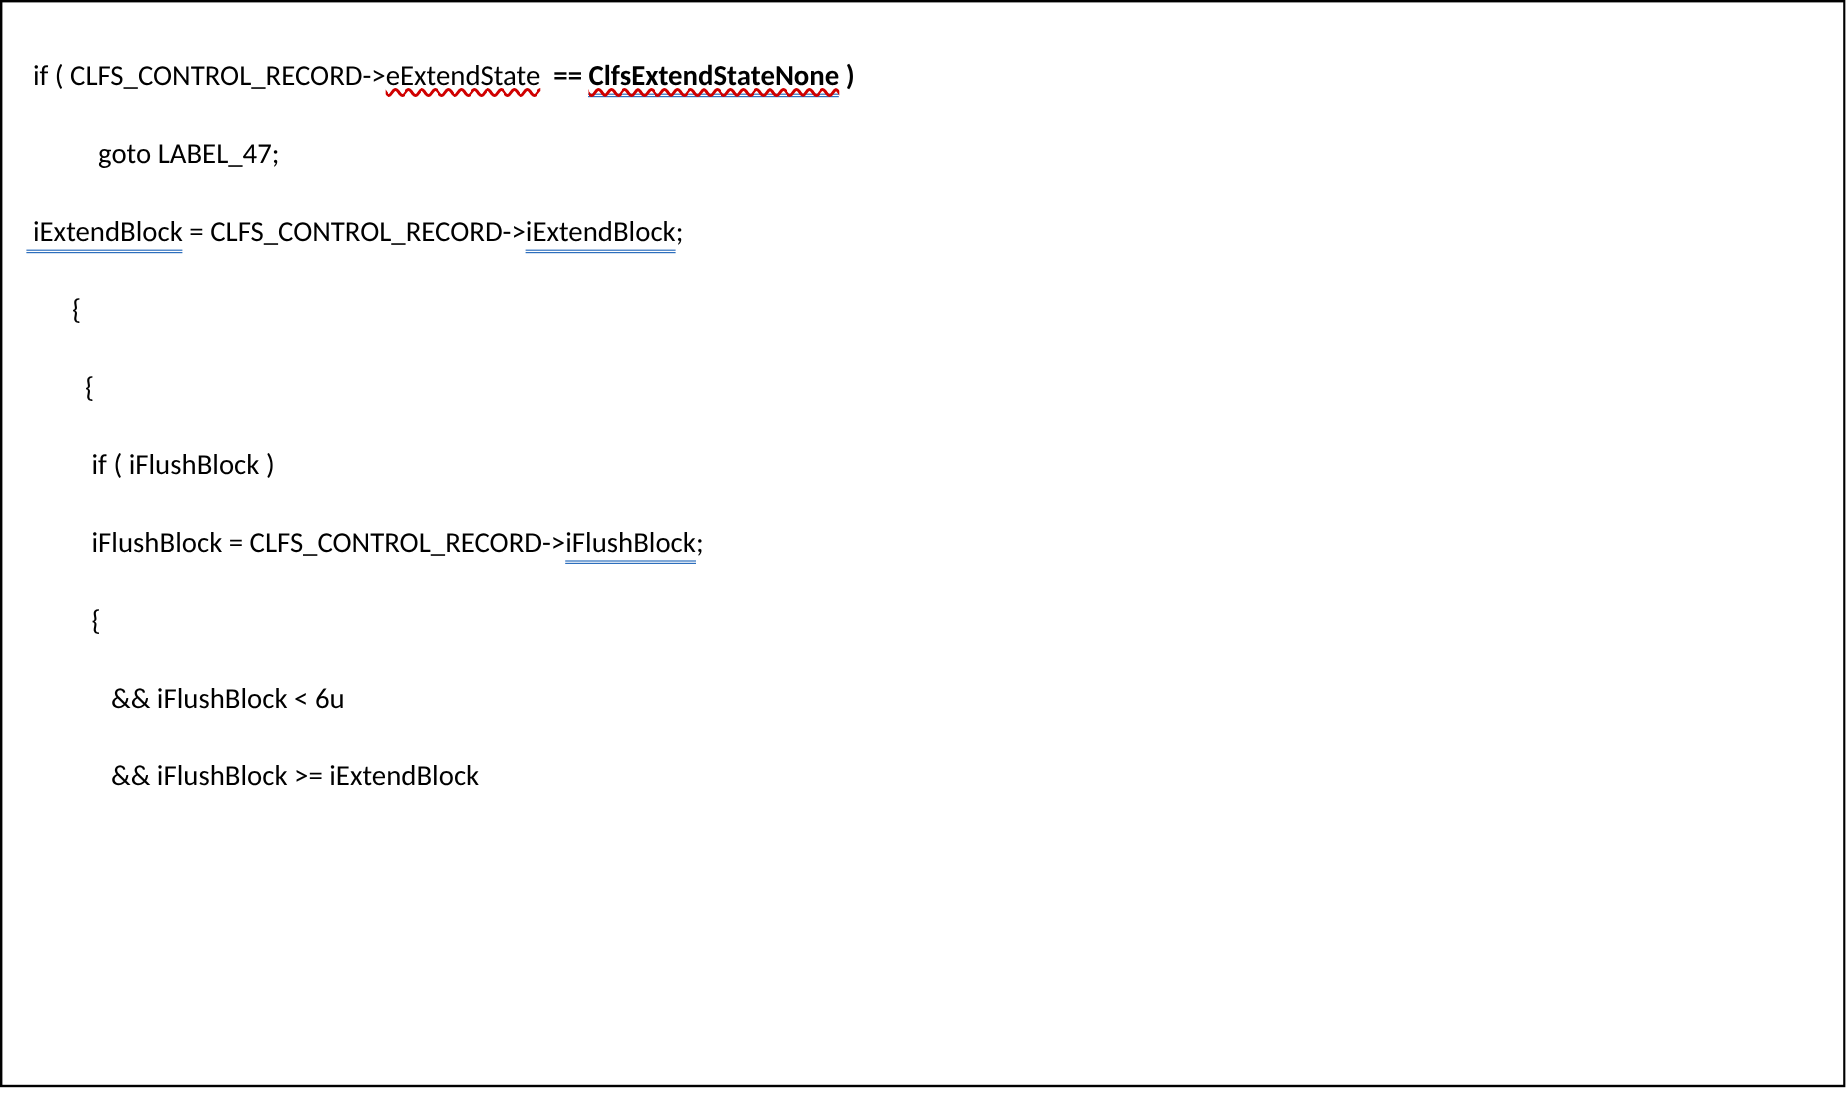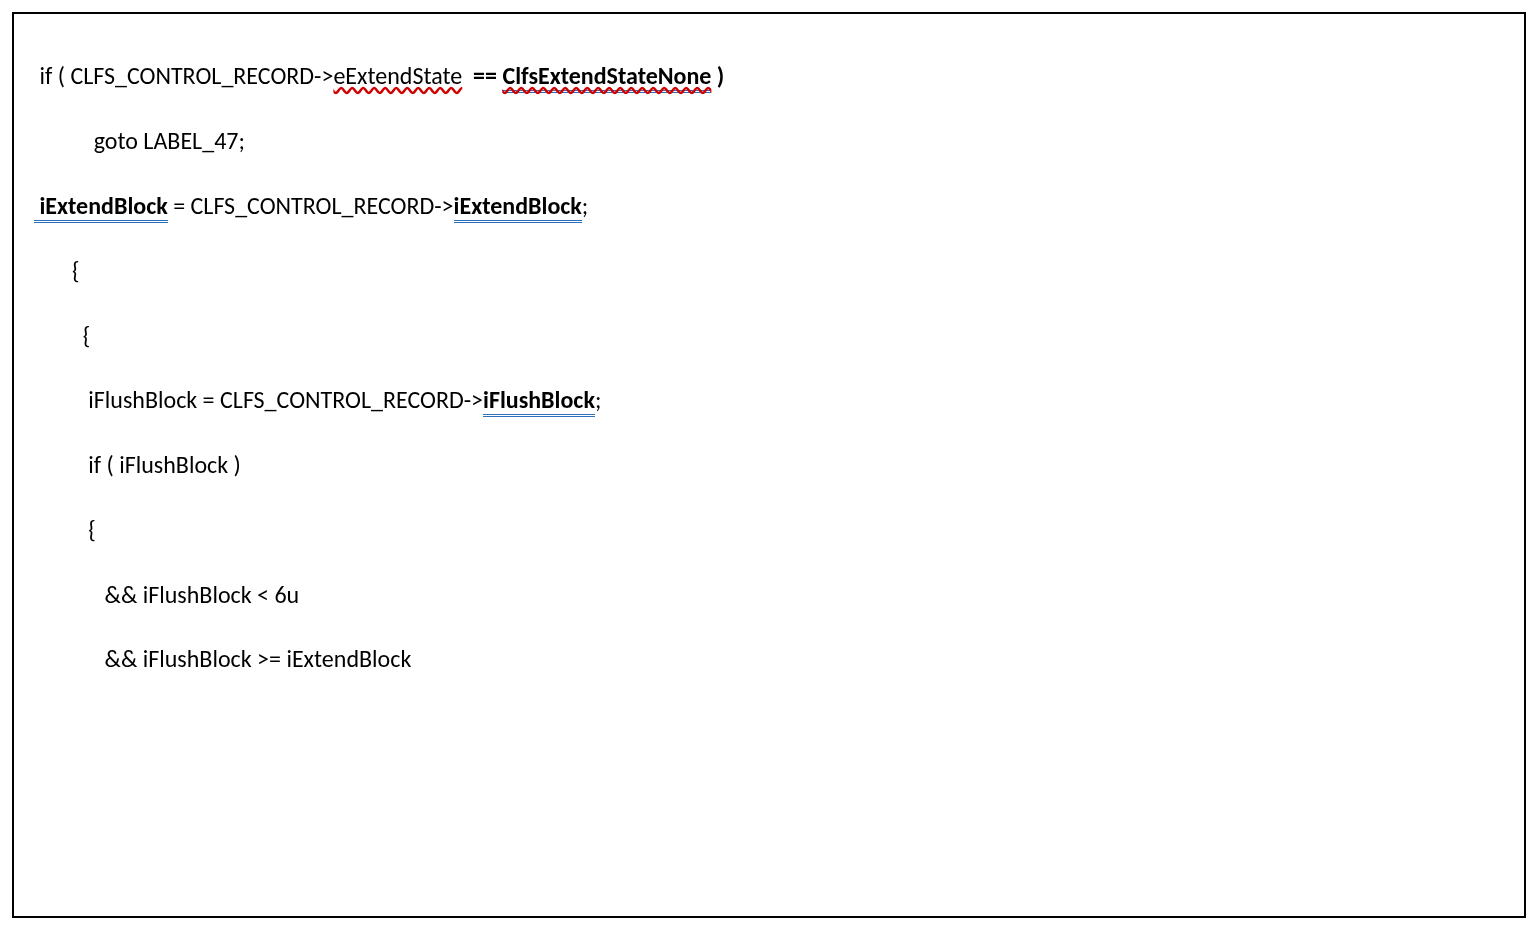--- a/index.html
+++ b/index.html
@@ -5,57 +5,55 @@
   body {
     margin: 0;
     padding: 0;
     background: #ffffff;
     font-family: Calibri, "Segoe UI", Arial, sans-serif;
     width: 1538px;
     height: 930px;
     box-sizing: border-box;
   }
   .frame {
-    margin: 12px;
     border: 2px solid #000000;
     padding: 14px 4px 24px 20px;
     box-sizing: border-box;
     height: calc(100% - 24px);
   }
   .code {
     font-size: 24px;
     line-height: 1.35;
     color: #000000;
     white-space: pre;
     font-family: Calibri, "Segoe UI", Arial, sans-serif;
   }
   .code .line { display: block; }
   .red-wavy {
     text-decoration: underline wavy #d00000;
     text-decoration-skip-ink: none;
   }
   .blue-dbl {
     border-bottom: 3px double #2e6fbd;
     padding-bottom: 0px;
-    font-weight: bold;
   }
   .bold { font-weight: 700; }
 </style>
 </head>
 <body>
 
 <div class="frame">
 <div class="code">
 <span class="line"><span> if ( CLFS_CONTROL_RECORD-&gt;</span><span class="red-wavy">eExtendState</span><span>  </span><span class="bold">== </span><span class="bold red-wavy blue-dbl">ClfsExtendStateNone</span><span class="bold"> )</span></span>
 <span class="line">           goto LABEL_47;</span>
 <span class="line"><span class="blue-dbl"> iExtendBlock</span><span> = CLFS_CONTROL_RECORD-&gt;</span><span class="blue-dbl">iExtendBlock</span><span>;</span></span>
 <span class="line">       {</span>
 <span class="line">         {</span>
+<span class="line">          if ( iFlushBlock )</span>
 <span class="line"><span>          iFlushBlock = CLFS_CONTROL_RECORD-&gt;</span><span class="blue-dbl">iFlushBlock</span><span>;</span></span>
-<span class="line">          if ( iFlushBlock )</span>
 <span class="line">          {</span>
 <span class="line">             &amp;&amp; iFlushBlock &lt; 6u</span>
 <span class="line">             &amp;&amp; iFlushBlock &gt;= iExtendBlock</span>
 
 
 
 
 
 
 

